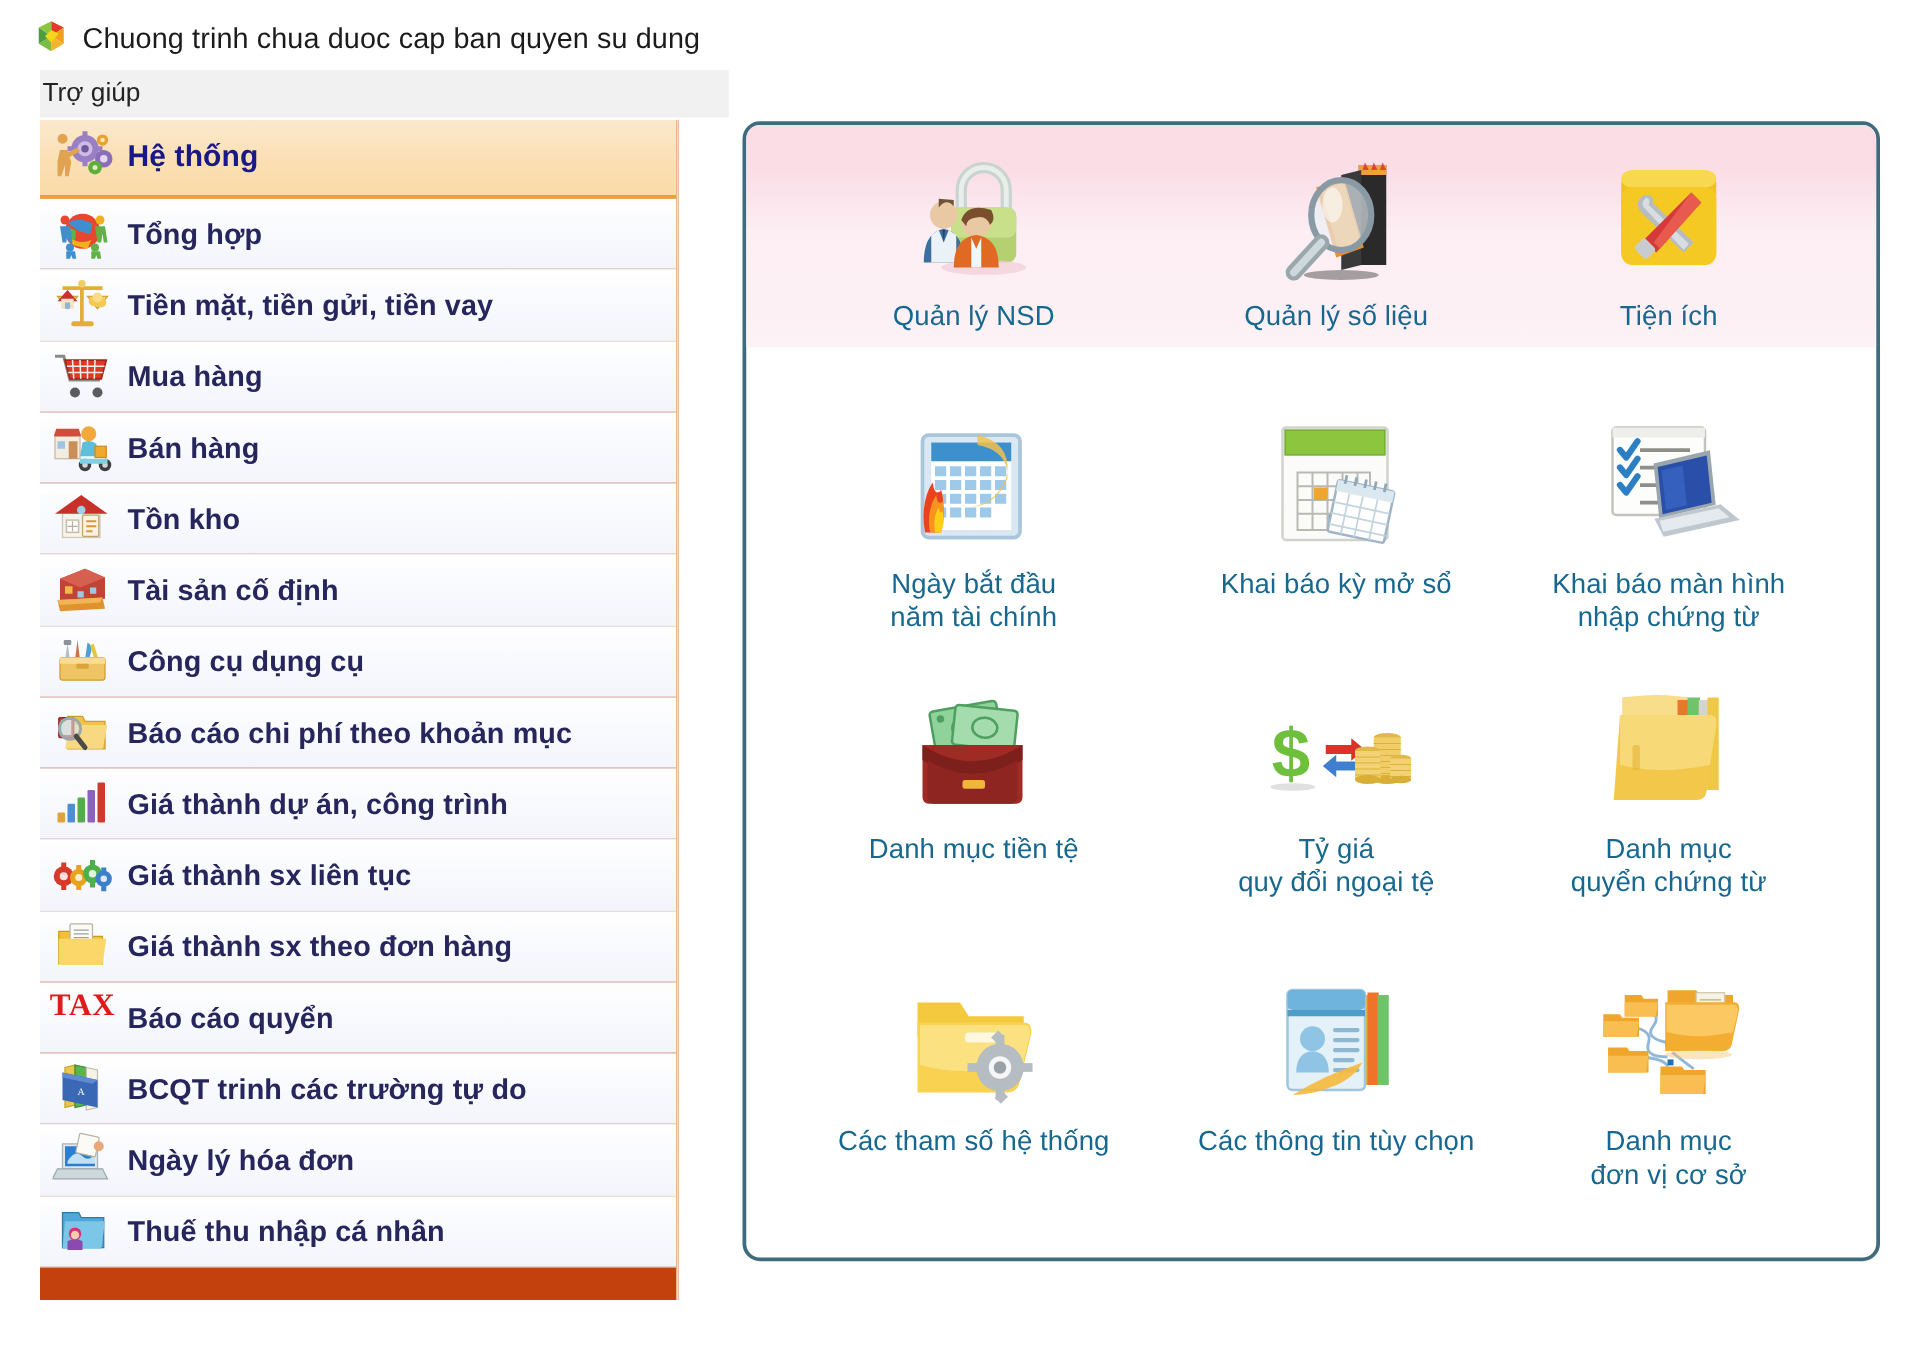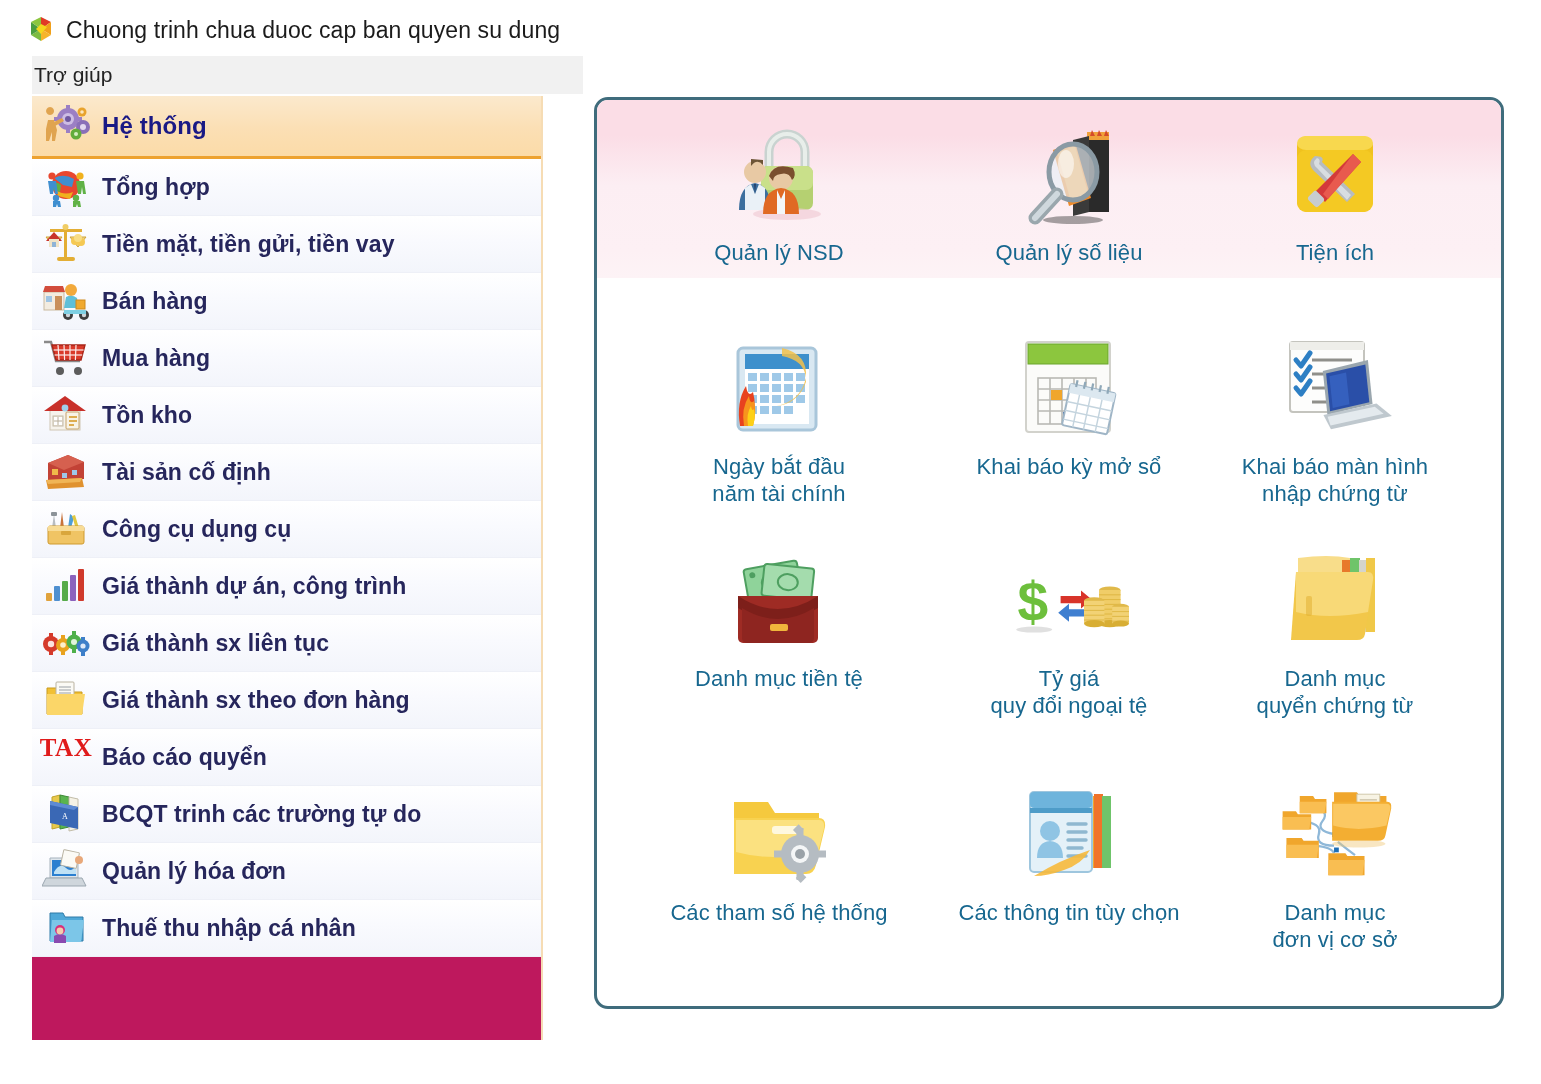--- a/index.html
+++ b/index.html
@@ -66,21 +66,21 @@
 
   
   .sidebar {
     position: absolute;
     left: 32px;
     top: 96px;
     width: 511px;
     height: 944px;
     border-right: 2px solid #f6dcb4;
     box-sizing: border-box;
-    background: #be185d;
+    background: #c2410c;
     overflow: hidden;
   }
   .nav-item {
     position: relative;
     display: flex;
     align-items: center;
     height: 57px;
     padding-left: 8px;
     box-sizing: border-box;
     background: linear-gradient(to bottom, #ffffff 0%, #f9fafe 45%, #f3f5fb 100%);
@@ -277,60 +277,60 @@
             <circle cx="39" cy="21" r="4" fill="#f5c954"></circle>
             <circle cx="36" cy="17" r="4" fill="#f8dd85"></circle>
         </svg>
       </span>
       <span class="nav-label">Tiền mặt, tiền gửi, tiền vay</span>
     </div>
 
     <div class="nav-item">
       <span class="nav-icon">
         <svg width="48" height="44" viewBox="0 0 48 44">
+          <path d="M2 7 l7 0 5 19 24 0" fill="none" stroke="#8a8a8a" stroke-width="2.4"></path>
+          <path d="M10 10 l33 0 -4 15 -25 0 z" fill="#d93a2a" stroke="#a82518" stroke-width="1.4"></path>
+          <g stroke="#ffffff" stroke-width="1.2" opacity="0.9">
+            <path d="M16 10 L17 25"></path>
+              <path d="M22 10 L22.6 25"></path>
+              <path d="M28 10 L28 25"></path>
+              <path d="M34 10 L33.4 25"></path>
+            <path d="M11.6 15 L41.6 15"></path>
+              <path d="M12.6 20 L40.2 20"></path>
+          </g>
+          <circle cx="18" cy="36" r="4" fill="#5c5c5c"></circle>
+            <circle cx="36" cy="36" r="4" fill="#5c5c5c"></circle>
+        </svg>
+      </span>
+      <span class="nav-label">Mua hàng</span>
+    </div>
+
+    <div class="nav-item">
+      <span class="nav-icon">
+        <svg width="48" height="44" viewBox="0 0 48 44">
           <rect x="2" y="14" width="20" height="18" fill="#f3ece0" stroke="#c9b99f"></rect>
           <path d="M1 14 l22 0 -2 -6 -18 0 z" fill="#d24c3c"></path>
           <rect x="4" y="18" width="6" height="6" fill="#9fc4e3"></rect>
           <rect x="13" y="18" width="7" height="14" fill="#c98f5a"></rect>
           <circle cx="29" cy="12" r="6" fill="#f2a93b"></circle>
           <path d="M24 19 q6 -3 11 1 l2 10 -15 0 z" fill="#5fbfd8"></path>
           <rect x="34" y="22" width="9" height="9" fill="#f0a92f" stroke="#cf8a1c"></rect>
           <circle cx="26" cy="37" r="5" fill="#3e3e3e"></circle>
             <circle cx="26" cy="37" r="2.2" fill="#cfd5da"></circle>
           <circle cx="42" cy="37" r="5" fill="#3e3e3e"></circle>
             <circle cx="42" cy="37" r="2.2" fill="#cfd5da"></circle>
           <path d="M22 32 l22 0 0 4 -22 0 z" fill="#7fd0e3"></path>
         </svg>
       </span>
       <span class="nav-label">Bán hàng</span>
     </div>
 
     <div class="nav-item">
       <span class="nav-icon">
         <svg width="48" height="44" viewBox="0 0 48 44">
-          <path d="M2 7 l7 0 5 19 24 0" fill="none" stroke="#8a8a8a" stroke-width="2.4"></path>
-          <path d="M10 10 l33 0 -4 15 -25 0 z" fill="#d93a2a" stroke="#a82518" stroke-width="1.4"></path>
-          <g stroke="#ffffff" stroke-width="1.2" opacity="0.9">
-            <path d="M16 10 L17 25"></path>
-              <path d="M22 10 L22.6 25"></path>
-              <path d="M28 10 L28 25"></path>
-              <path d="M34 10 L33.4 25"></path>
-            <path d="M11.6 15 L41.6 15"></path>
-              <path d="M12.6 20 L40.2 20"></path>
-          </g>
-          <circle cx="18" cy="36" r="4" fill="#5c5c5c"></circle>
-            <circle cx="36" cy="36" r="4" fill="#5c5c5c"></circle>
-        </svg>
-      </span>
-      <span class="nav-label">Mua hàng</span>
-    </div>
-
-    <div class="nav-item">
-      <span class="nav-icon">
-        <svg width="48" height="44" viewBox="0 0 48 44">
           <rect x="8" y="18" width="30" height="20" fill="#f6f3ec" stroke="#cfc6b4"></rect>
           <path d="M2 19 L23 4 L44 19 Z" fill="#c8302a"></path>
           <circle cx="23" cy="16" r="3.4" fill="#9fd0ea"></circle>
           <rect x="11" y="24" width="10" height="10" fill="#e8e2d5" stroke="#c4bba8"></rect>
           <path d="M12 25 l8 0 0 8 -8 0 z" fill="#fff"></path>
             <path d="M12 29 l8 0 M16 25 l0 8" stroke="#b8ae9a"></path>
           <rect x="24" y="20" width="13" height="17" rx="1" fill="#f8f3e6" stroke="#c5a26a"></rect>
           <g stroke="#d89b2b" stroke-width="1.6">
               <path d="M27 25 l8 0"></path>
               <path d="M27 29 l8 0"></path>
@@ -365,20 +365,33 @@
           <path d="M28 8 q4 2 3 7 l-2 7 -3 0 z" fill="#4e9ed6"></path>
           <path d="M33 9 l4 13 -3 1 -4 -13 z" fill="#e0c840"></path>
           <rect x="6" y="20" width="36" height="18" rx="2" fill="#f0c464" stroke="#cf9a2e"></rect>
           <rect x="6" y="20" width="36" height="5" fill="#f8dc96"></rect>
           <rect x="19" y="25" width="10" height="4" rx="1" fill="#d9a63c"></rect>
         </svg>
       </span>
       <span class="nav-label">Công cụ dụng cụ</span>
     </div>
 
+    <div class="nav-item">
+      <span class="nav-icon">
+        <svg width="48" height="44" viewBox="0 0 48 44">
+          <path d="M12 10 l12 0 2 4 16 0 0 22 -30 0 z" fill="#f0c34c" stroke="#cf9a2e"></path>
+          <path d="M14 17 l30 0 -4 19 -30 0 z" fill="#f8d982"></path>
+          <rect x="5" y="11" width="12" height="16" rx="1" fill="#c4453a" stroke="#93291f"></rect>
+          <rect x="7" y="13" width="8" height="12" fill="#ead9c0"></rect>
+          <circle cx="14" cy="20" r="8.5" fill="#cfe6f2" fill-opacity="0.55" stroke="#9aa7ad" stroke-width="2.2"></circle>
+          <path d="M19 26 L26 35" stroke="#4a4a4a" stroke-width="4" stroke-linecap="round"></path>
+        </svg>
+      </span>
+      <span class="nav-label">Báo cáo chi phí theo khoản mục</span>
+    </div>
 
     <div class="nav-item">
       <span class="nav-icon">
         <svg width="48" height="44" viewBox="0 0 48 44">
           <rect x="4" y="30" width="6" height="8" rx="1" fill="#e0a23c"></rect>
           <rect x="12" y="23" width="6" height="15" rx="1" fill="#4e8fd0"></rect>
           <rect x="20" y="18" width="6" height="20" rx="1" fill="#57ab4a"></rect>
           <rect x="28" y="12" width="6" height="26" rx="1" fill="#8b62bd"></rect>
           <rect x="36" y="6" width="6" height="32" rx="1" fill="#d03a2c"></rect>
         </svg>
@@ -460,21 +473,21 @@
       <span class="nav-icon">
         <svg width="48" height="44" viewBox="0 0 48 44">
           <path d="M8 10 l28 0 0 20 -28 0 z" fill="#dfe6ec" stroke="#a7b3bd"></path>
           <path d="M10 12 l24 0 0 16 -24 0 z" fill="#2b7fd0"></path>
           <path d="M12 24 q6 -10 12 -4 q5 5 10 -2 l0 8 -22 0 z" fill="#bfe1f5"></path>
           <rect x="20" y="3" width="16" height="16" rx="1" fill="#fbfaf5" stroke="#b8b2a0" transform="rotate(12 28 11)"></rect>
           <circle cx="37" cy="12" r="4" fill="#e8a87a"></circle>
           <path d="M4 30 l36 0 4 8 -44 0 z" fill="#cfd6dc" stroke="#9ba7b0"></path>
         </svg>
       </span>
-      <span class="nav-label">Quản lý hóa đơn</span>
+      <span class="nav-label">Ngày lý hóa đơn</span>
     </div>
 
     <div class="nav-item">
       <span class="nav-icon">
         <svg width="48" height="44" viewBox="0 0 48 44">
           <path d="M8 8 l13 0 2 4 18 0 0 24 -33 0 z" fill="#4fa8d8" stroke="#2f7ba8"></path>
           <path d="M10 15 l32 0 -3 22 -31 0 z" fill="#7cc6e8"></path>
           <circle cx="18" cy="25" r="5" fill="#d9307a"></circle>
           <path d="M12 31 q6 -4 12 0 l0 7 -12 0 z" fill="#8a4ab0"></path>
           <circle cx="18" cy="26" r="3.4" fill="#f2cdae"></circle>

